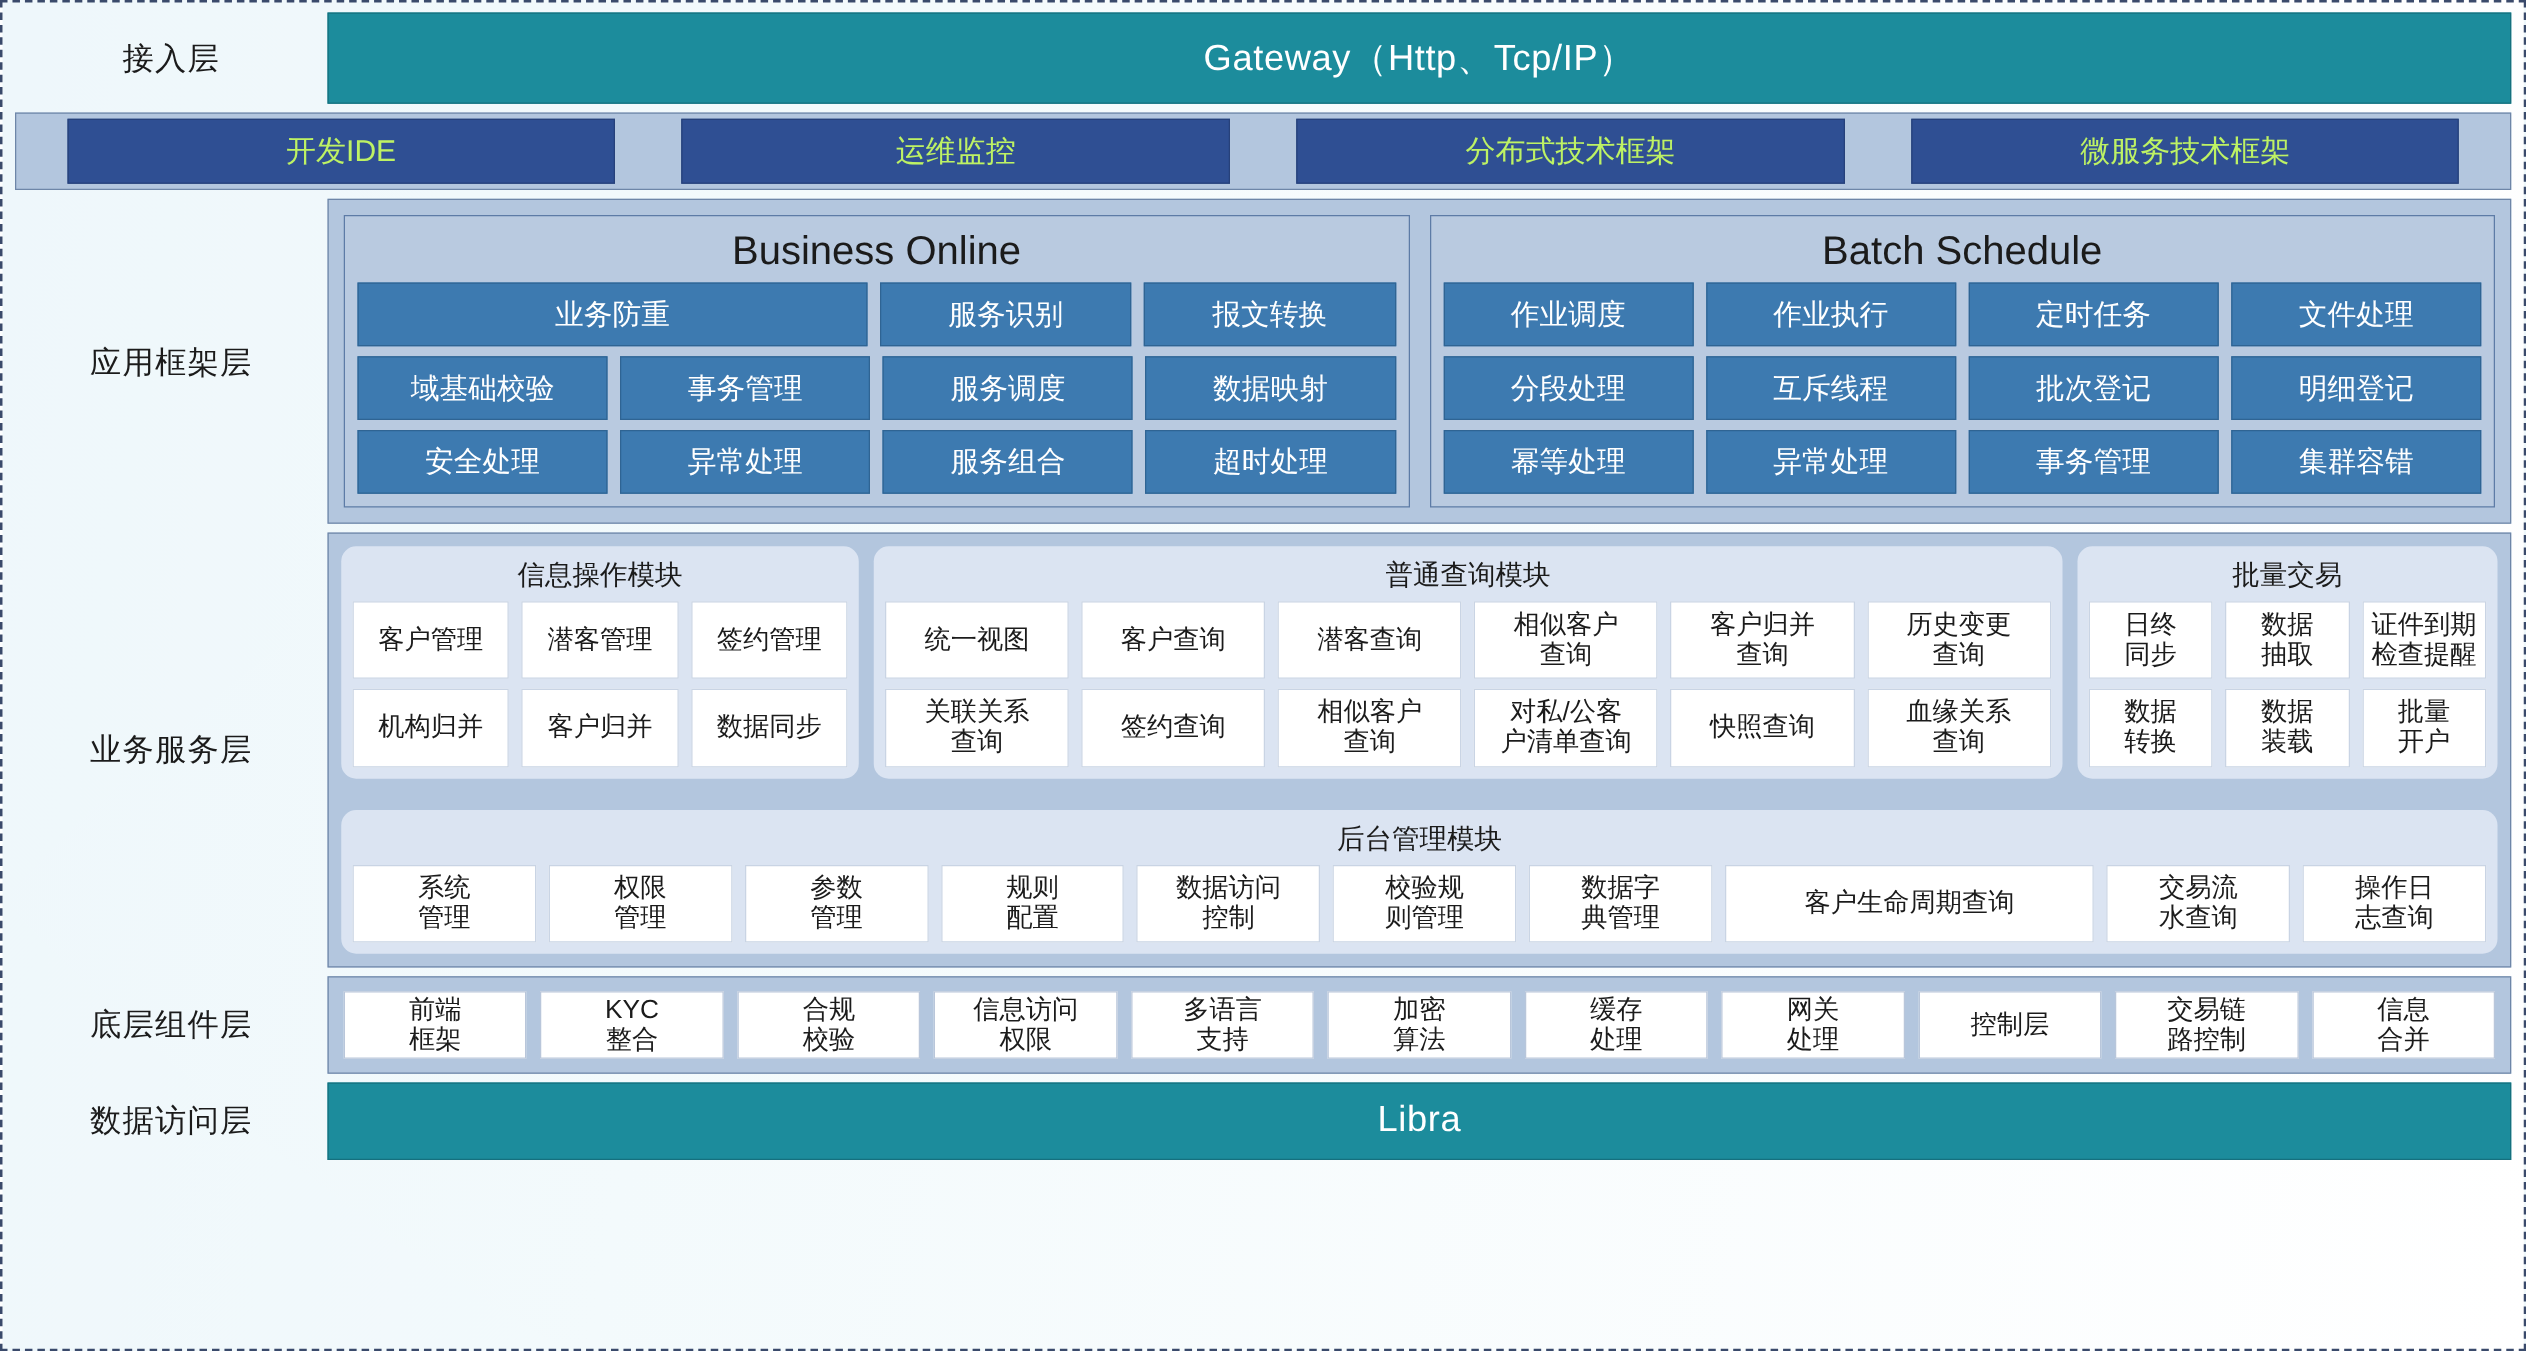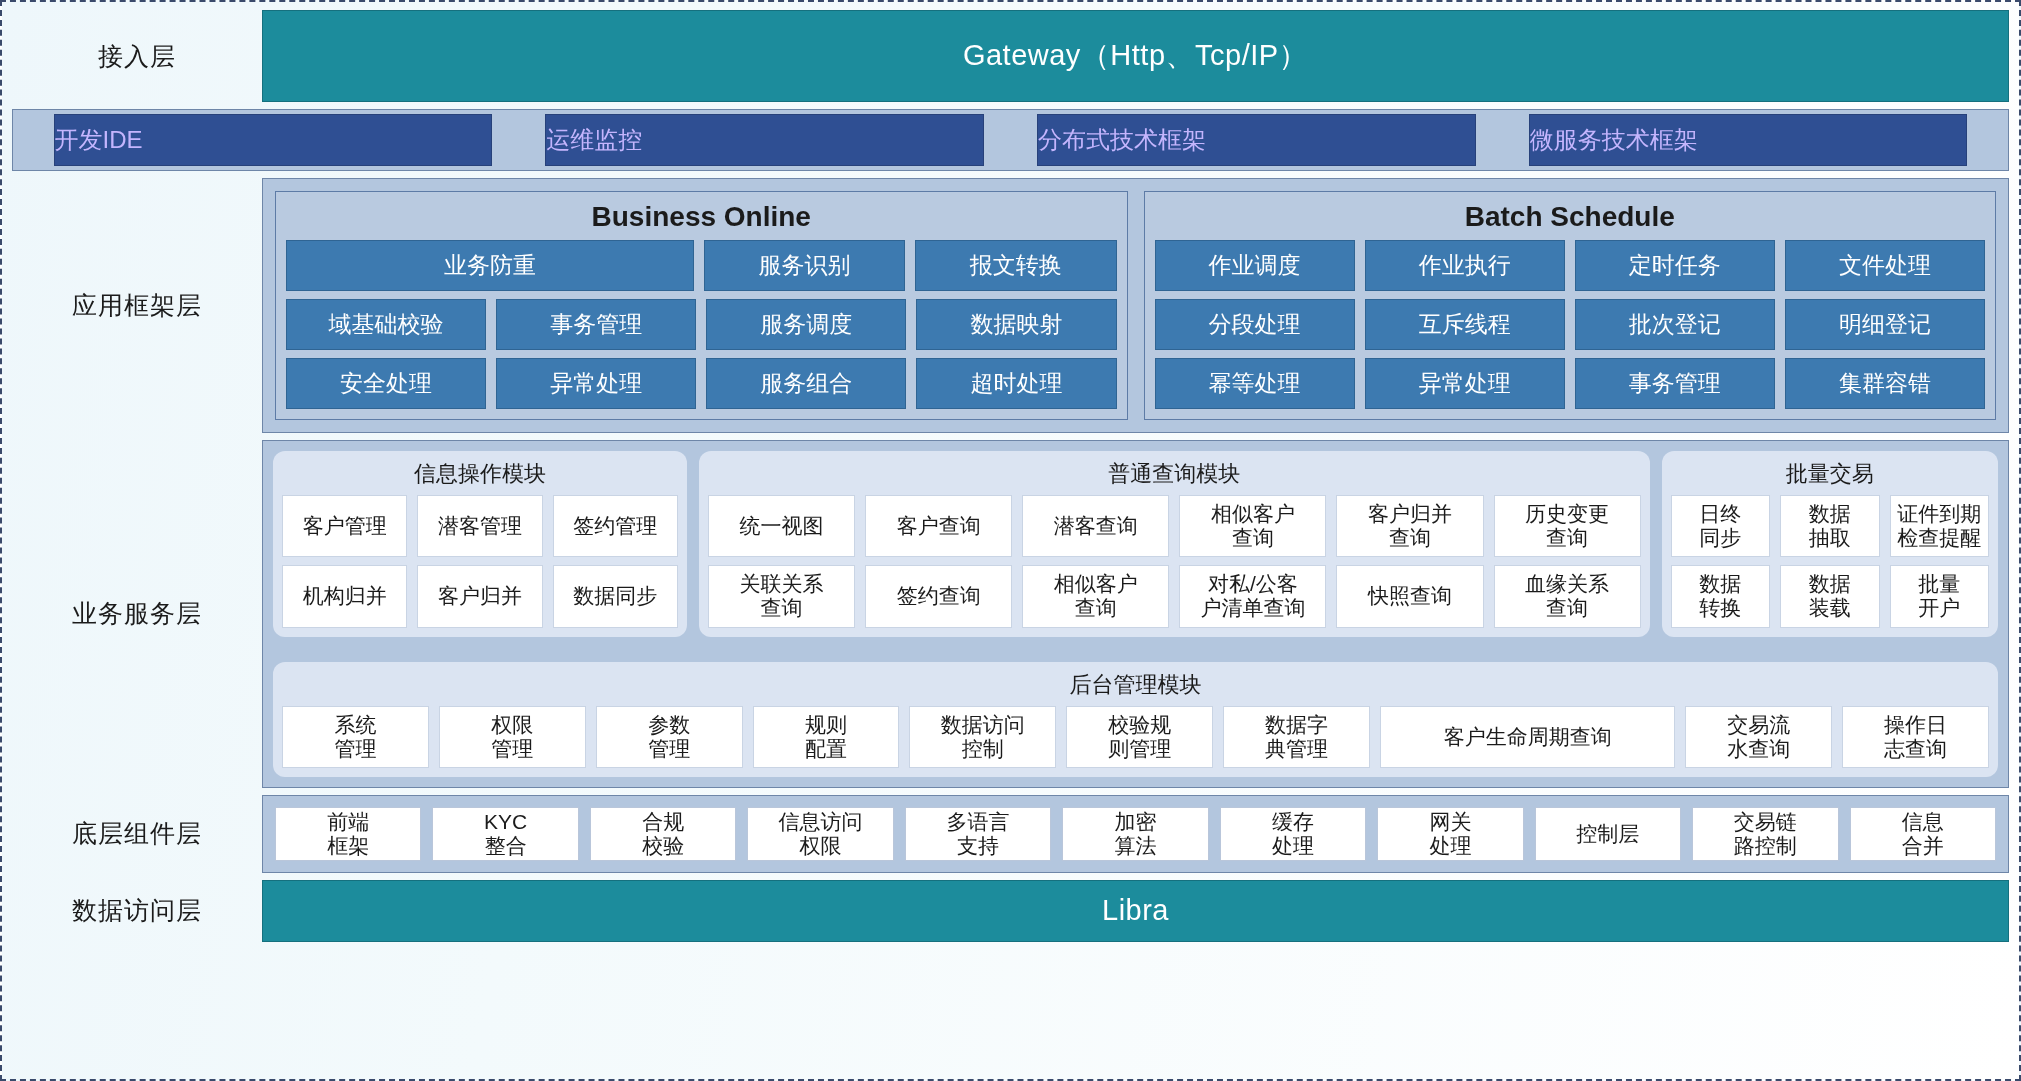--- a/index.html
+++ b/index.html
@@ -41,40 +41,40 @@
     flex: 1;
     background: #1c8c9c;
     border: 1px solid #15707e;
     color: #ffffff;
     display: flex;
     align-items: center;
     justify-content: center;
     font-size: 29px;
     letter-spacing: 0.5px;
   }
-  .teal-banner.gateway { height: 92px; }
+  .teal-banner.gateway { height: 73px; }
   .teal-banner.libra   { height: 62px; }
 
   
   .tech-band {
     flex: 1;
     background: #b3c6de;
     border: 1px solid #6e86a8;
     display: flex;
     align-items: center;
     justify-content: space-around;
     padding: 10px 14px;
     height: 62px;
   }
   .tech-chip {
     background: #2f4f93;
-    color: #c4b5fd;
+    color: #bef264;
     font-size: 24px;
     padding: 9px 0;
-    text-align: left;
+    text-align: center;
     width: 22.3%;
     border: 1px solid #27417a;
   }
 
   
   .app-band {
     flex: 1;
     background: #b3c6de;
     border: 1px solid #6e86a8;
     display: flex;
@@ -83,24 +83,23 @@
   }
   .panel {
     background: #b9cae0;
     border: 1px solid #5d7ba6;
     padding: 6px 10px 10px 10px;
     display: flex;
     flex-direction: column;
   }
   .panel-title {
     text-align: center;
-    font-size: 28px;
+    font-size: 32px;
     color: #1b1b1b;
     padding: 3px 0 7px 0;
-    font-weight: bold;
   }
   .grid { display: flex; flex-direction: column; gap: 8px; }
   .grid-row { display: flex; gap: 10px; }
   .blue-cell {
     background: #3d7ab0;
     border: 1px solid #2f6493;
     color: #ffffff;
     font-size: 23px;
     text-align: center;
     padding: 9px 4px;

